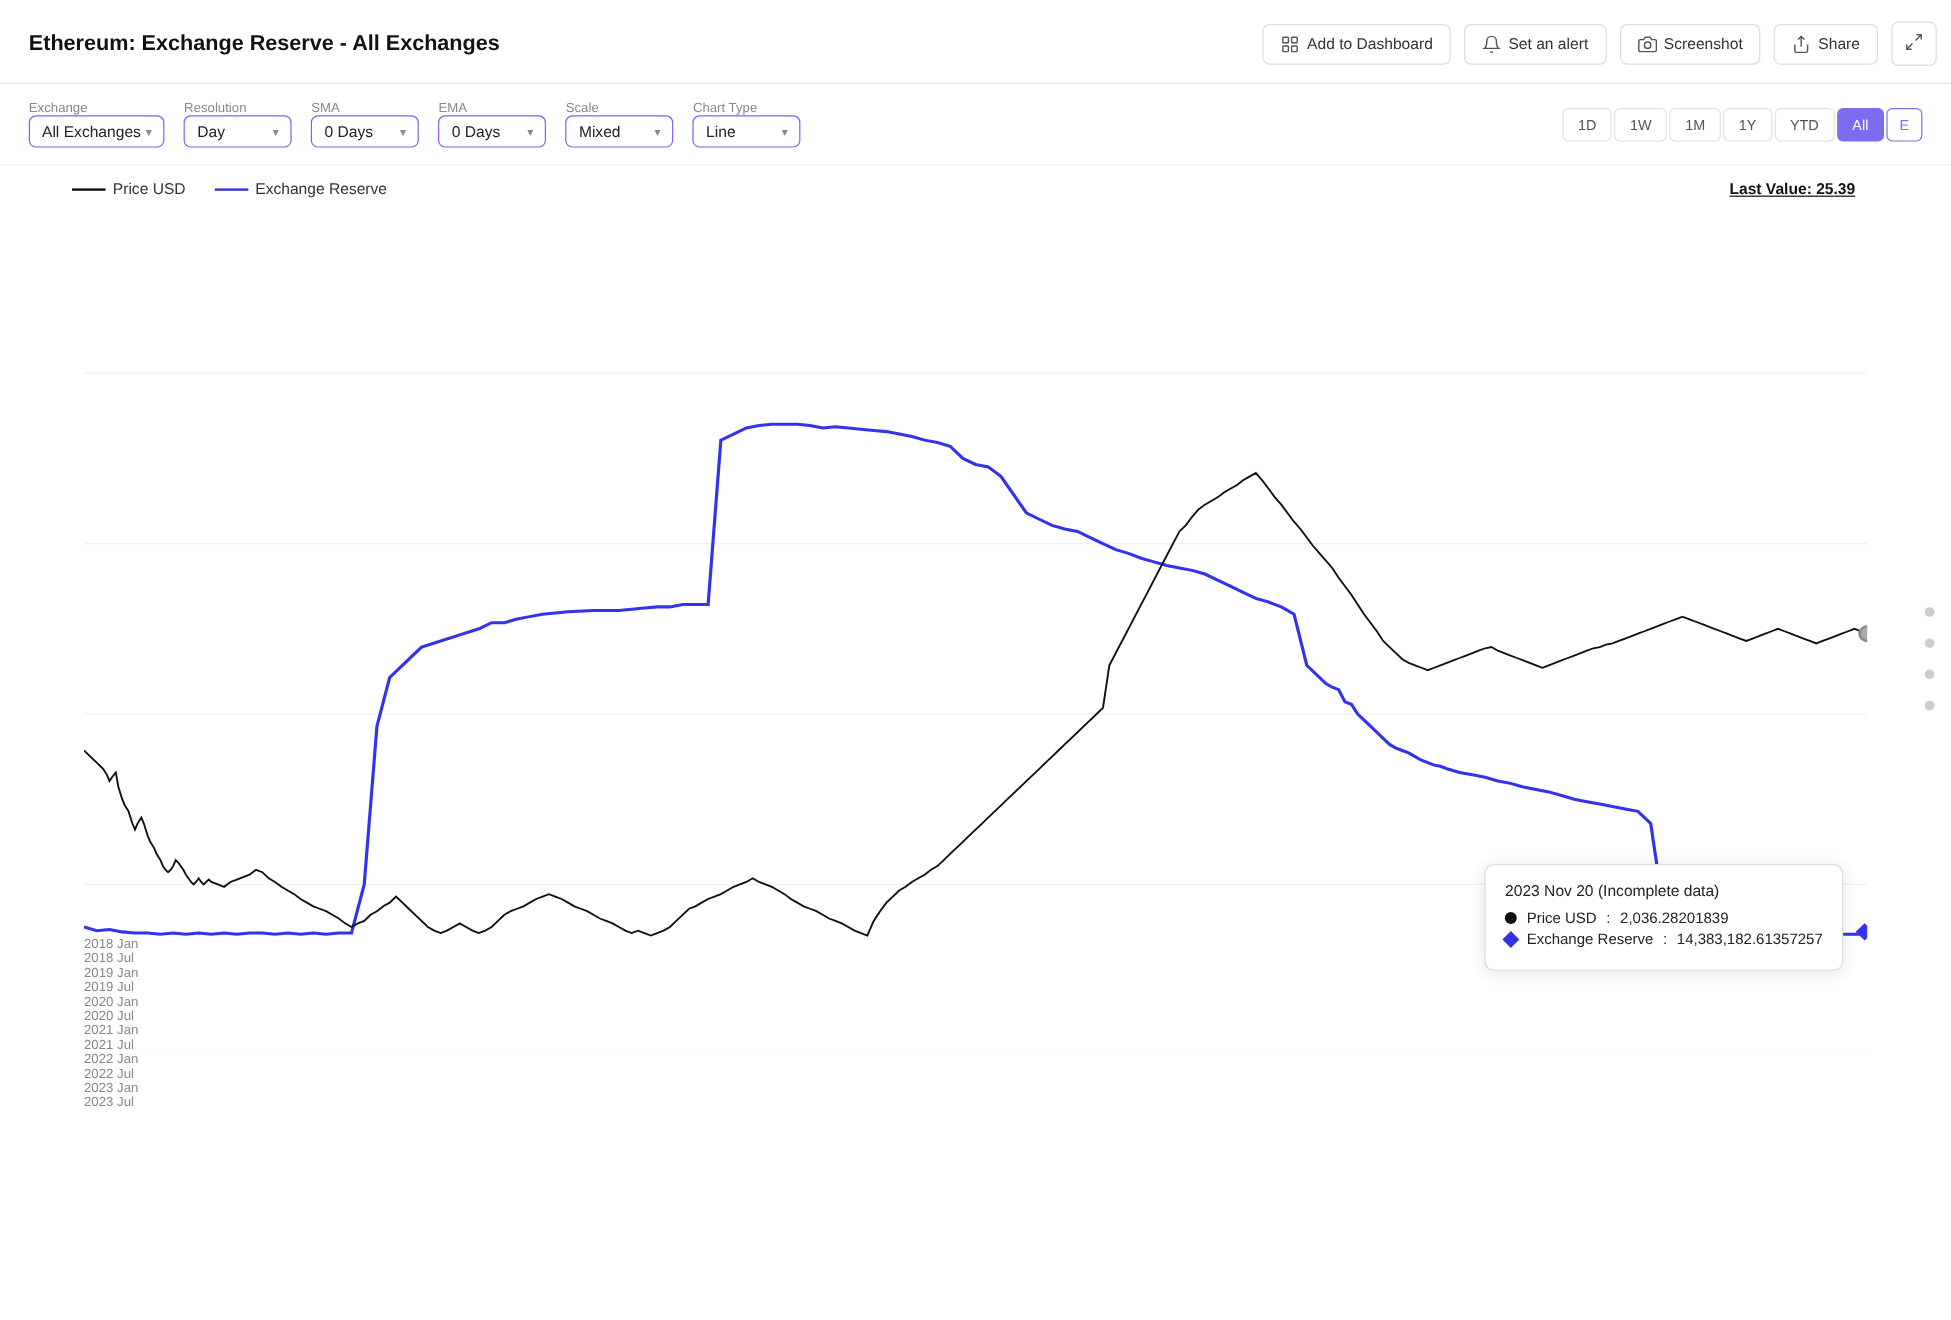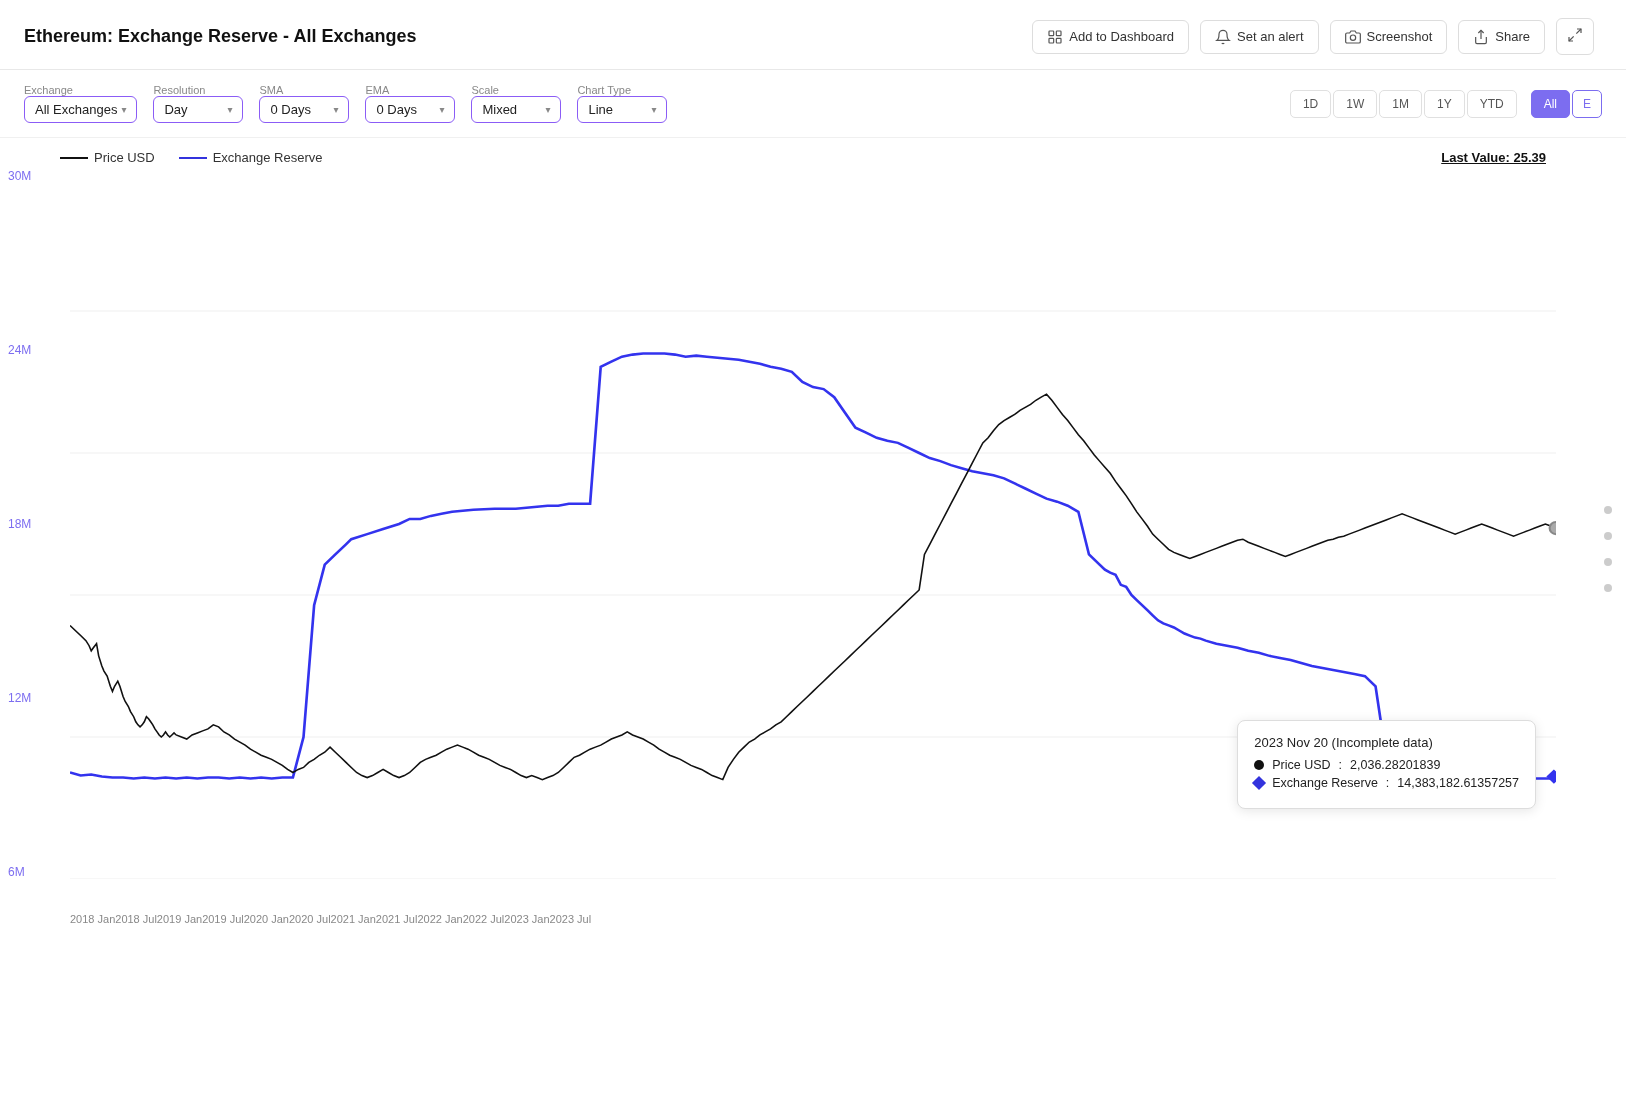--- a/index.html
+++ b/index.html
@@ -1,46 +1,46 @@
 <!DOCTYPE html>
 <html><head>
   <meta charset="utf-8">
   <style>
     * { box-sizing: border-box; margin: 0; padding: 0; }
     body { font-family: -apple-system, BlinkMacSystemFont, 'Segoe UI', sans-serif; background: #fff; color: #1a1a1a; width: 1626px; min-height: 1100px; overflow-x: hidden; }
 
-    .header { display: flex; align-items: center; justify-content: space-between; padding: 18px 32px 14px 24px; border-bottom: 1px solid #e8e8e8; }
+    .header { display: flex; align-items: center; justify-content: space-between; padding: 18px 12px 14px 24px; border-bottom: 1px solid #e8e8e8; }
     .header-title { font-size: 18px; font-weight: 700; color: #111; }
     .header-actions { display: flex; align-items: center; gap: 11px; }
     .action-btn { display: flex; align-items: center; gap: 6px; padding: 8px 14px; border: 1px solid #ddd; border-radius: 6px; background: #fff; cursor: pointer; font-size: 13px; color: #333; }
     .action-btn svg { width: 16px; height: 16px; stroke: #555; fill: none; stroke-width: 1.8; }
     .fullscreen-btn { padding: 8px 10px; border: 1px solid #ddd; border-radius: 6px; background: #fff; cursor: pointer; }
     .fullscreen-btn svg { width: 16px; height: 16px; stroke: #555; fill: none; stroke-width: 1.8; }
 
     .controls { display: flex; align-items: center; gap: 16px; padding: 14px 24px; border-bottom: 1px solid #f0f0f0; }
     .control-group { display: flex; flex-direction: column; gap: 0; }
     .control-label { font-size: 11px; color: #888; }
     .control-select { display: flex; align-items: center; gap: 4px; padding: 5px 10px; border: 1px solid #8b5cf6; border-radius: 6px; background: #fff; cursor: pointer; font-size: 13px; color: #222; min-width: 90px; }
     .control-select .arrow { color: #888; font-size: 10px; margin-left: auto; }
 
     .time-range { display: flex; align-items: center; gap: 2px; margin-left: auto; }
     .time-btn { padding: 6px 12px; border: 1px solid #e0e0e0; border-radius: 5px; background: #fff; cursor: pointer; font-size: 12px; color: #555; }
-    .time-btn.active { background: #7c6df0; color: #fff; border-color: #7c6df0; margin-left: 12px; }
+    .time-btn.active { background: #7c6df0; color: #fff; border-color: #7c6df0; }
     .time-btn-special { padding: 6px 10px; border: 1px solid #7c6df0; border-radius: 5px; background: #fff; cursor: pointer; font-size: 12px; color: #7c6df0; }
 
     .chart-area { position: relative; padding: 0 0 0 0; height: 850px; }
     .legend { display: flex; align-items: center; gap: 24px; padding: 12px 60px 4px; }
     .legend-item { display: flex; align-items: center; gap: 6px; font-size: 13px; color: #333; }
     .legend-line-black { width: 28px; height: 2px; background: #111; }
     .legend-line-blue { width: 28px; height: 2px; background: #3333dd; }
     .last-value { position: absolute; right: 80px; top: 12px; font-size: 13px; font-weight: 600; text-decoration: underline; color: #111; }
 
     .chart-container { position: relative; width: 100%; height: 760px; padding: 0 70px 50px 70px; }
     .y-axis-labels { position: absolute; left: 8px; top: 0; height: calc(100% - 50px); display: flex; flex-direction: column; justify-content: space-between; font-size: 12px; color: #7c6df0; padding-bottom: 0; }
-    .x-axis-labels { position: absolute; bottom: 4px; left: 70px; right: 70px; display: flex; justify-content: flex-start; font-size: 11px; color: #888; }
+    .x-axis-labels { position: absolute; bottom: 4px; left: 70px; right: 70px; display: flex; justify-content: flex-end; font-size: 11px; color: #888; flex-direction: column; }
 
     .chart-svg-wrapper { position: absolute; left: 70px; right: 70px; top: 0; bottom: 50px; }
 
     .watermark { position: absolute; left: 50%; top: 50%; transform: translate(-50%, -50%); font-size: 38px; font-weight: 300; color: rgba(180,180,200,0.35); pointer-events: none; letter-spacing: 2px; white-space: nowrap; }
 
     .tooltip-box { position: absolute; right: 90px; bottom: 120px; background: #fff; border: 1px solid #ddd; border-radius: 8px; padding: 14px 16px; font-size: 12.5px; color: #222; min-width: 280px; box-shadow: 0 2px 12px rgba(0,0,0,0.10); z-index: 10; }
     .tooltip-date { font-weight: 400; margin-bottom: 8px; font-size: 13px; }
     .tooltip-row { display: flex; align-items: center; gap: 8px; margin-bottom: 4px; }
     .tooltip-dot-black { width: 10px; height: 10px; border-radius: 50%; background: #111; flex-shrink: 0; }
     .tooltip-diamond-blue { width: 10px; height: 10px; background: #3333dd; transform: rotate(45deg); flex-shrink: 0; }
@@ -160,27 +160,20 @@
     </div>
     <div class="legend-item">
       <div class="legend-line-blue"></div>
       <span>Exchange Reserve</span>
     </div>
     <div class="last-value">Last Value: 25.39</div>
   </div>
 
   <div class="chart-container">
 
-    <div class="y-axis-labels">
-      <span>30M</span>
-      <span>24M</span>
-      <span>18M</span>
-      <span>12M</span>
-      <span>6M</span>
-    </div>
 
     <div class="chart-svg-wrapper">
 
       <svg viewBox="0 0 1400 700" width="100%" height="100%" preserveAspectRatio="none">
 
         <line x1="0" y1="140" x2="1400" y2="140" stroke="#f0f0f0" stroke-width="1"></line>
         <line x1="0" y1="280" x2="1400" y2="280" stroke="#f0f0f0" stroke-width="1"></line>
         <line x1="0" y1="420" x2="1400" y2="420" stroke="#f0f0f0" stroke-width="1"></line>
         <line x1="0" y1="560" x2="1400" y2="560" stroke="#f0f0f0" stroke-width="1"></line>
         <line x1="0" y1="700" x2="1400" y2="700" stroke="#f0f0f0" stroke-width="1"></line>

